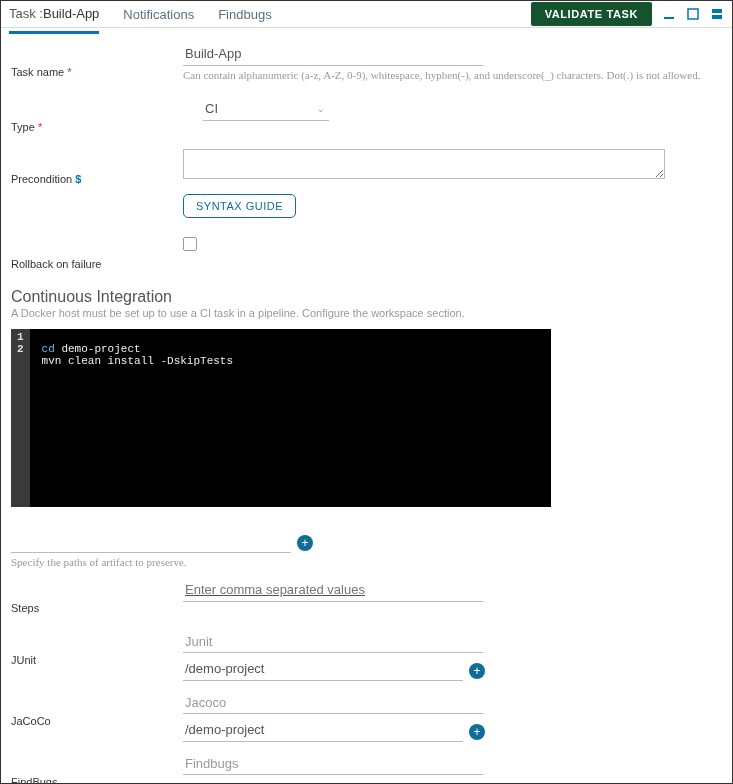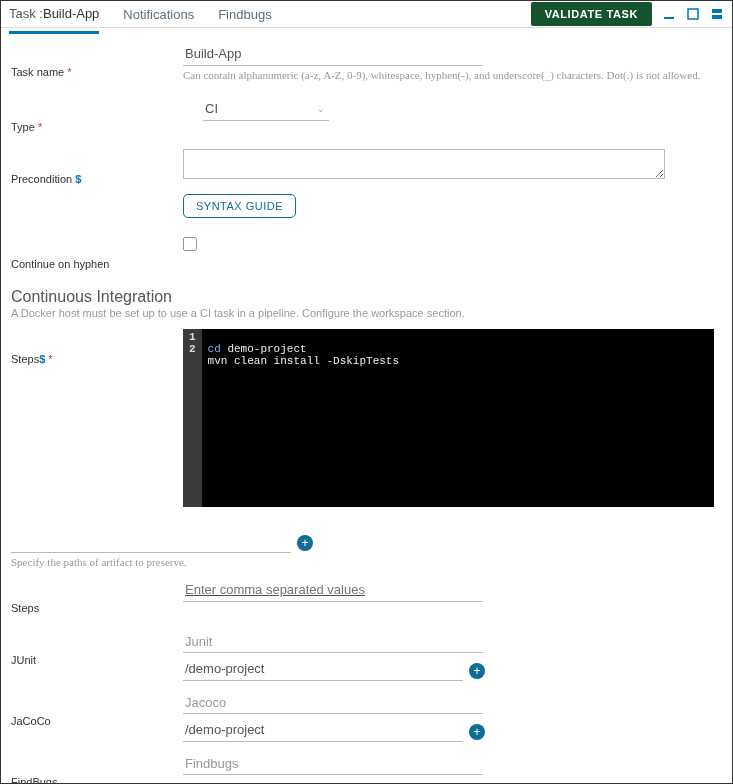--- a/index.html
+++ b/index.html
@@ -157,21 +157,21 @@
       display:flex;
     }
     .gutter {
       background: #3a3a3a;
       color: #ddd;
       padding: 2px 6px;
       text-align: right;
       user-select:none;
       font-weight: bold;
     }
-    .code-lines { padding: 2px 6px; white-space: pre; }
+    .code-lines { padding: 2px 12px; white-space: pre; }
     .kw { color: #6fb7dd; }
     .input-with-add {
       display: flex;
       align-items: flex-end;
       max-width: 320px;
       gap: 6px;
     }
     .input-with-add .text-input { max-width: 280px; }
     .add-circle {
       width: 16px;
@@ -249,31 +249,30 @@
 
     <div class="form-row">
       <div class="label"><span>Precondition</span> <span class="binding-icon">$</span></div>
       <div class="field">
         <textarea class="textarea-input" style=""></textarea><br>
         <button class="btn-outline">SYNTAX GUIDE</button>
       </div>
     </div>
 
     <div class="form-row">
-      <div class="label">Continue on hyphen</div>
+      <div class="label">Rollback on failure</div>
       <div class="field">
         <div class="checkbox"></div>
       </div>
     </div>
 
     <div class="section-title">Continuous Integration</div>
     <div class="section-sub">A Docker host must be set up to use a CI task in a pipeline. Configure the workspace section.</div>
 
     <div class="form-row" style="margin-bottom:22px;">
-      <div class="label"><span>Steps</span><span class="binding-icon">$</span> <span class="req">*</span></div>
       <div class="field">
         <div class="code-editor">
           <div class="gutter">
             <div>1</div>
             <div>2</div>
           </div>
           <div class="code-lines">
 <span class="kw">cd</span><span> demo-project</span>
 <span>mvn clean install -DskipTests</span>
           </div>

